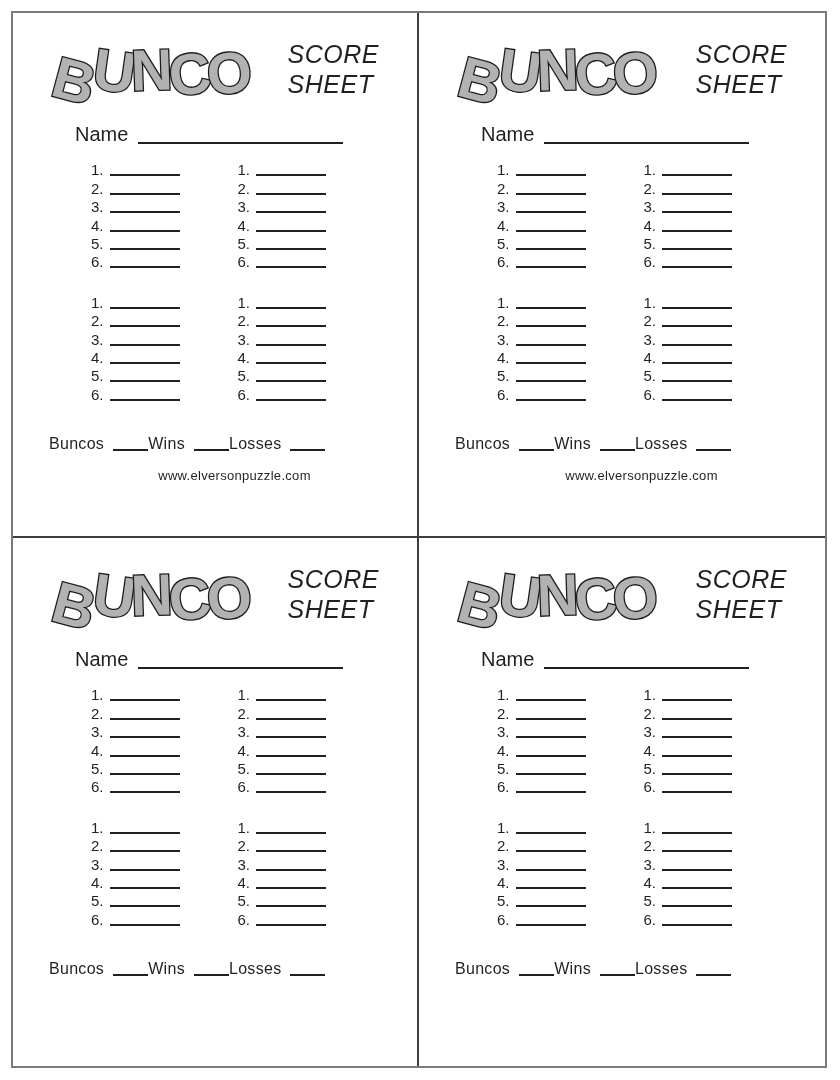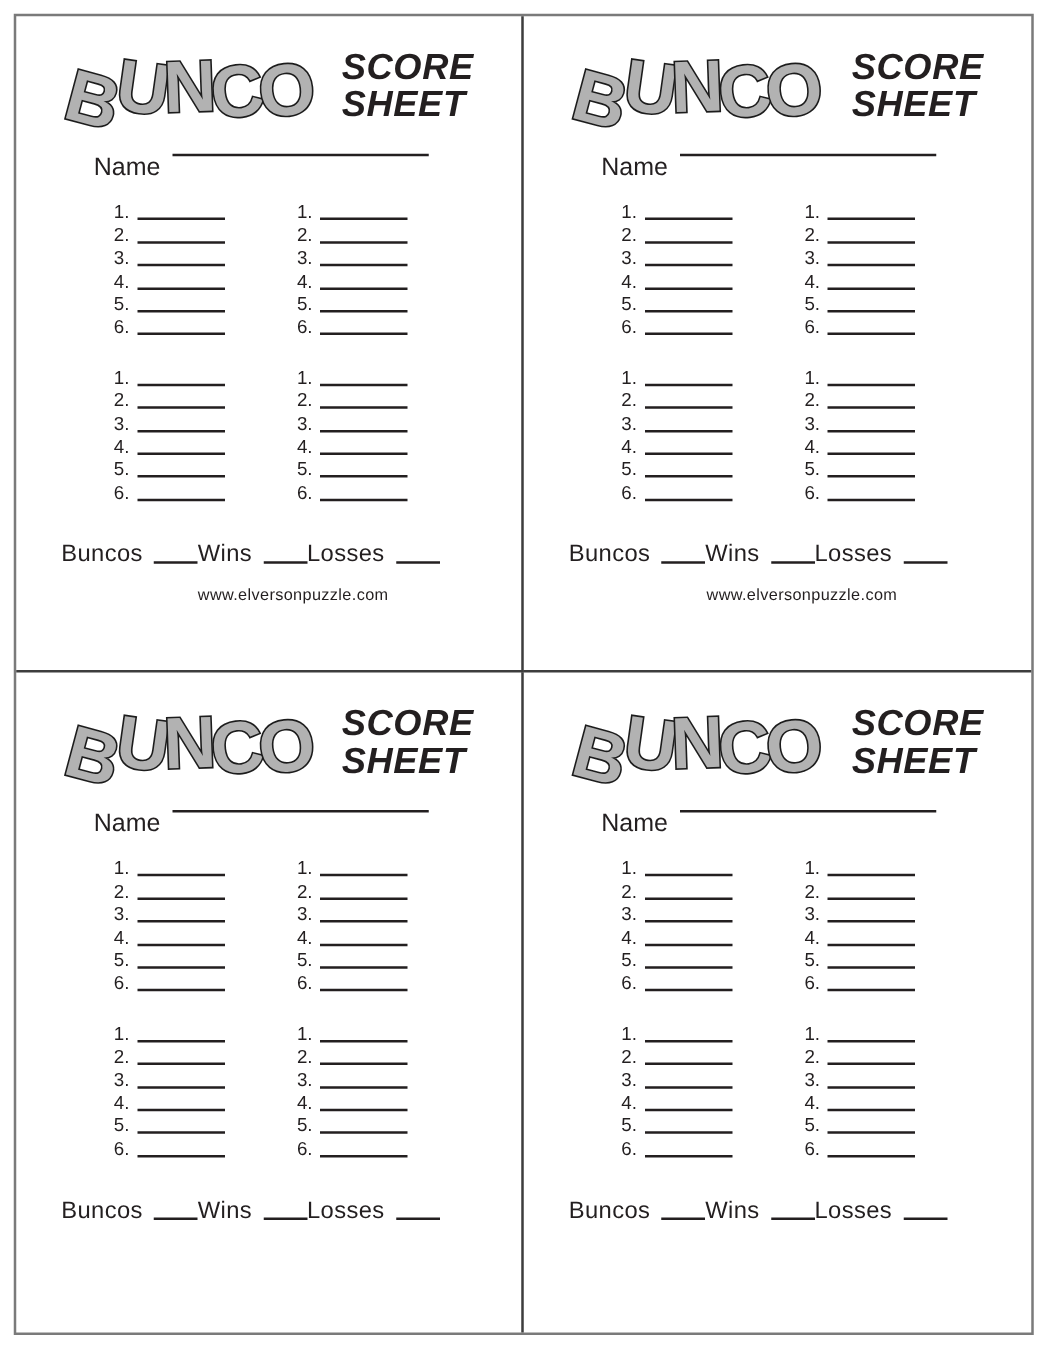--- a/index.html
+++ b/index.html
@@ -26,34 +26,34 @@
     color:var(--logo-fill,#b2b2b2);
     -webkit-text-stroke:2.6px var(--logo-outline,#1c1c1c);
     paint-order:stroke fill;
     margin-right:-4px;
   }
   .L0{transform:rotate(15deg) translateY(7px);}
   .L1{transform:rotate(8deg) translateY(-3px);}
   .L2{transform:rotate(-2deg) translateY(-4px);}
   .L3{transform:rotate(-7deg) translateY(0px);}
   .L4{transform:rotate(-6deg) translateY(-1px);}
-  .sub{font-style:italic;font-weight:bold;font-size:29px;line-height:30px;
+  .sub{font-style:italic;font-weight:normal;font-size:25px;line-height:30px;
        letter-spacing:.5px;margin-top:2px;text-align:left;}
 
-  .namerow{display:flex;align-items:flex-start;margin:6px 0 0 62px;font-size:20px;}
+  .namerow{display:flex;align-items:flex-end;margin:6px 0 0 62px;font-size:20px;}
   .nlabel{line-height:23px;}
   .nline{width:205px;border-bottom:2px solid var(--ink,#231f20);margin:0 0 2px 10px;}
 
   .block{display:flex;gap:58px;margin:14px 0 0 78px;}
   .block.second{margin-top:22px;}
   .r{display:flex;align-items:flex-end;height:18.4px;font-size:15px;}
   .n{line-height:16px;}
   .u{width:70px;border-bottom:2px solid var(--ink,#231f20);margin:0 0 2px 6px;}
 
-  .totals{display:flex;align-items:flex-end;margin:30px 0 0 36px;font-size:19px;}
+  .totals{display:flex;align-items:flex-end;margin:30px 0 0 36px;font-size:16px;}
   .lbl{line-height:21px;letter-spacing:.3px;}
   .lbl.g{}
   .tu{width:35px;border-bottom:2px solid var(--ink,#231f20);margin:0 0 3px 9px;}
 
   .url{margin-top:14px;text-align:center;font-size:13px;letter-spacing:.3px;padding-left:39px;}
 </style>
 </head>
 <body>
 
 <div class="page">

